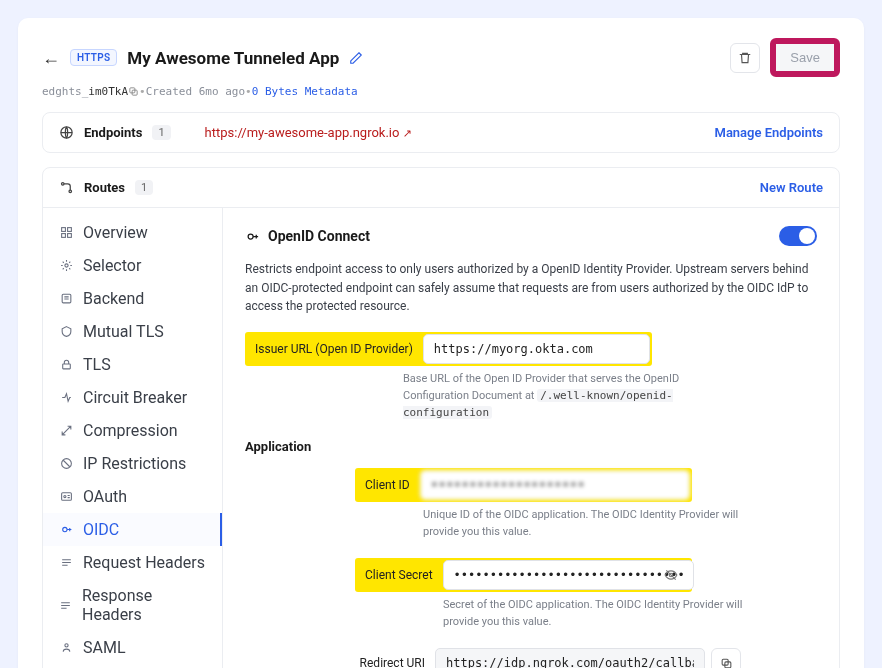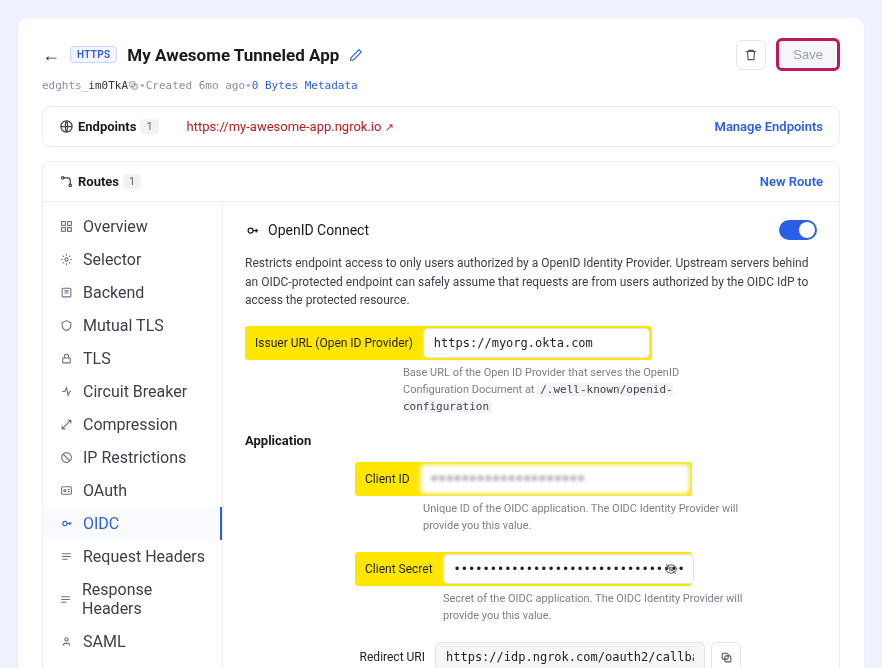--- a/index.html
+++ b/index.html
@@ -25,36 +25,36 @@
   }
   .title { font-size:17px; font-weight:700;text-align:right; }
   .edit-pencil { color:#2b5ee6; font-size:14px; cursor:pointer; }
   .spacer { flex:1; }
   .icon-btn {
     width:30px; height:30px; border:1px solid #e3e5ea; border-radius:6px;
     background:#fff; display:flex; align-items:center; justify-content:center;
     cursor:pointer; color:#555;
   }
   .save-btn {
-    border:3px solid #be185d; border-radius:6px; background:#f5f6f8;
+    border:6px solid #be185d; border-radius:6px; background:#f5f6f8;
     padding:6px 14px; color:#9aa0ab; font-size:13px; cursor:not-allowed;
   }
   .meta-row {
     margin-top:8px; font-family: ui-monospace, Menlo, Consolas, monospace;
     font-size:11px; color:#8a8f99; display:flex; align-items:center; 
   }
   .meta-row .dot { color:#aaa; }
   .meta-link { color:#2b5ee6; }
   
   .section {
     border:1px solid #ebedf1; border-radius:8px; margin-top:14px;
     background:#fff;
   }
   .section-bar {
-    display:flex; align-items:center; gap:4px; padding:12px 16px;
+    display:flex; align-items:center; gap:10px; padding:12px 16px;
   }
   .section-title { font-weight:700; font-size:13px; }
   .count-badge {
     background:#f1f2f5; color:#666; font-size:11px; padding:1px 6px; border-radius:4px;
   }
   .endpoint-link { color:#b91c1c; font-size:13px; margin-left:24px; text-decoration:none; }
   .mgmt-link { margin-left:auto; color:#2b5ee6; font-weight:600; font-size:13px; cursor:pointer; }
   
   .routes-body { display:flex; border-top:1px solid #ebedf1; }
   .sidenav { width:180px; border-right:1px solid #ebedf1; padding:8px 0; }
@@ -62,21 +62,21 @@
     display:flex; align-items:center; gap:10px; padding:7px 16px;
     font-size:16px; color:#3a3f48; cursor:pointer;
   }
   .nav-item.active { color:#2b5ee6; border-right:2px solid #2b5ee6; background:#fafbff; }
   .nav-icon { width:14px; display:inline-flex; justify-content:center; color:#6a7080; }
   .nav-item.active .nav-icon { color:#2b5ee6; }
   
   .pane { flex:1; padding:18px 22px 26px 22px; position:relative; }
   .pane-header { display:flex; align-items:center; gap:8px; margin-bottom:14px; }
   .pane-title-icon { font-size:14px; }
-  .pane-title { font-weight:400; font-size:14px; }
+  .pane-title { font-weight:700; font-size:14px; }
   .toggle {
     margin-left:auto; width:38px; height:20px; background:#2b5ee6; border-radius:999px;
     position:relative; cursor:pointer;
   }
   .toggle::after {
     content:""; position:absolute; top:2px; right:2px; width:16px; height:16px;
     background:#fff; border-radius:50%;
   }
   .desc { font-size:12px; color:#3a3f48; line-height:1.55; margin-bottom:16px; max-width:640px; }
   .field-row { display:flex; align-items:flex-start; margin-bottom:18px; }

